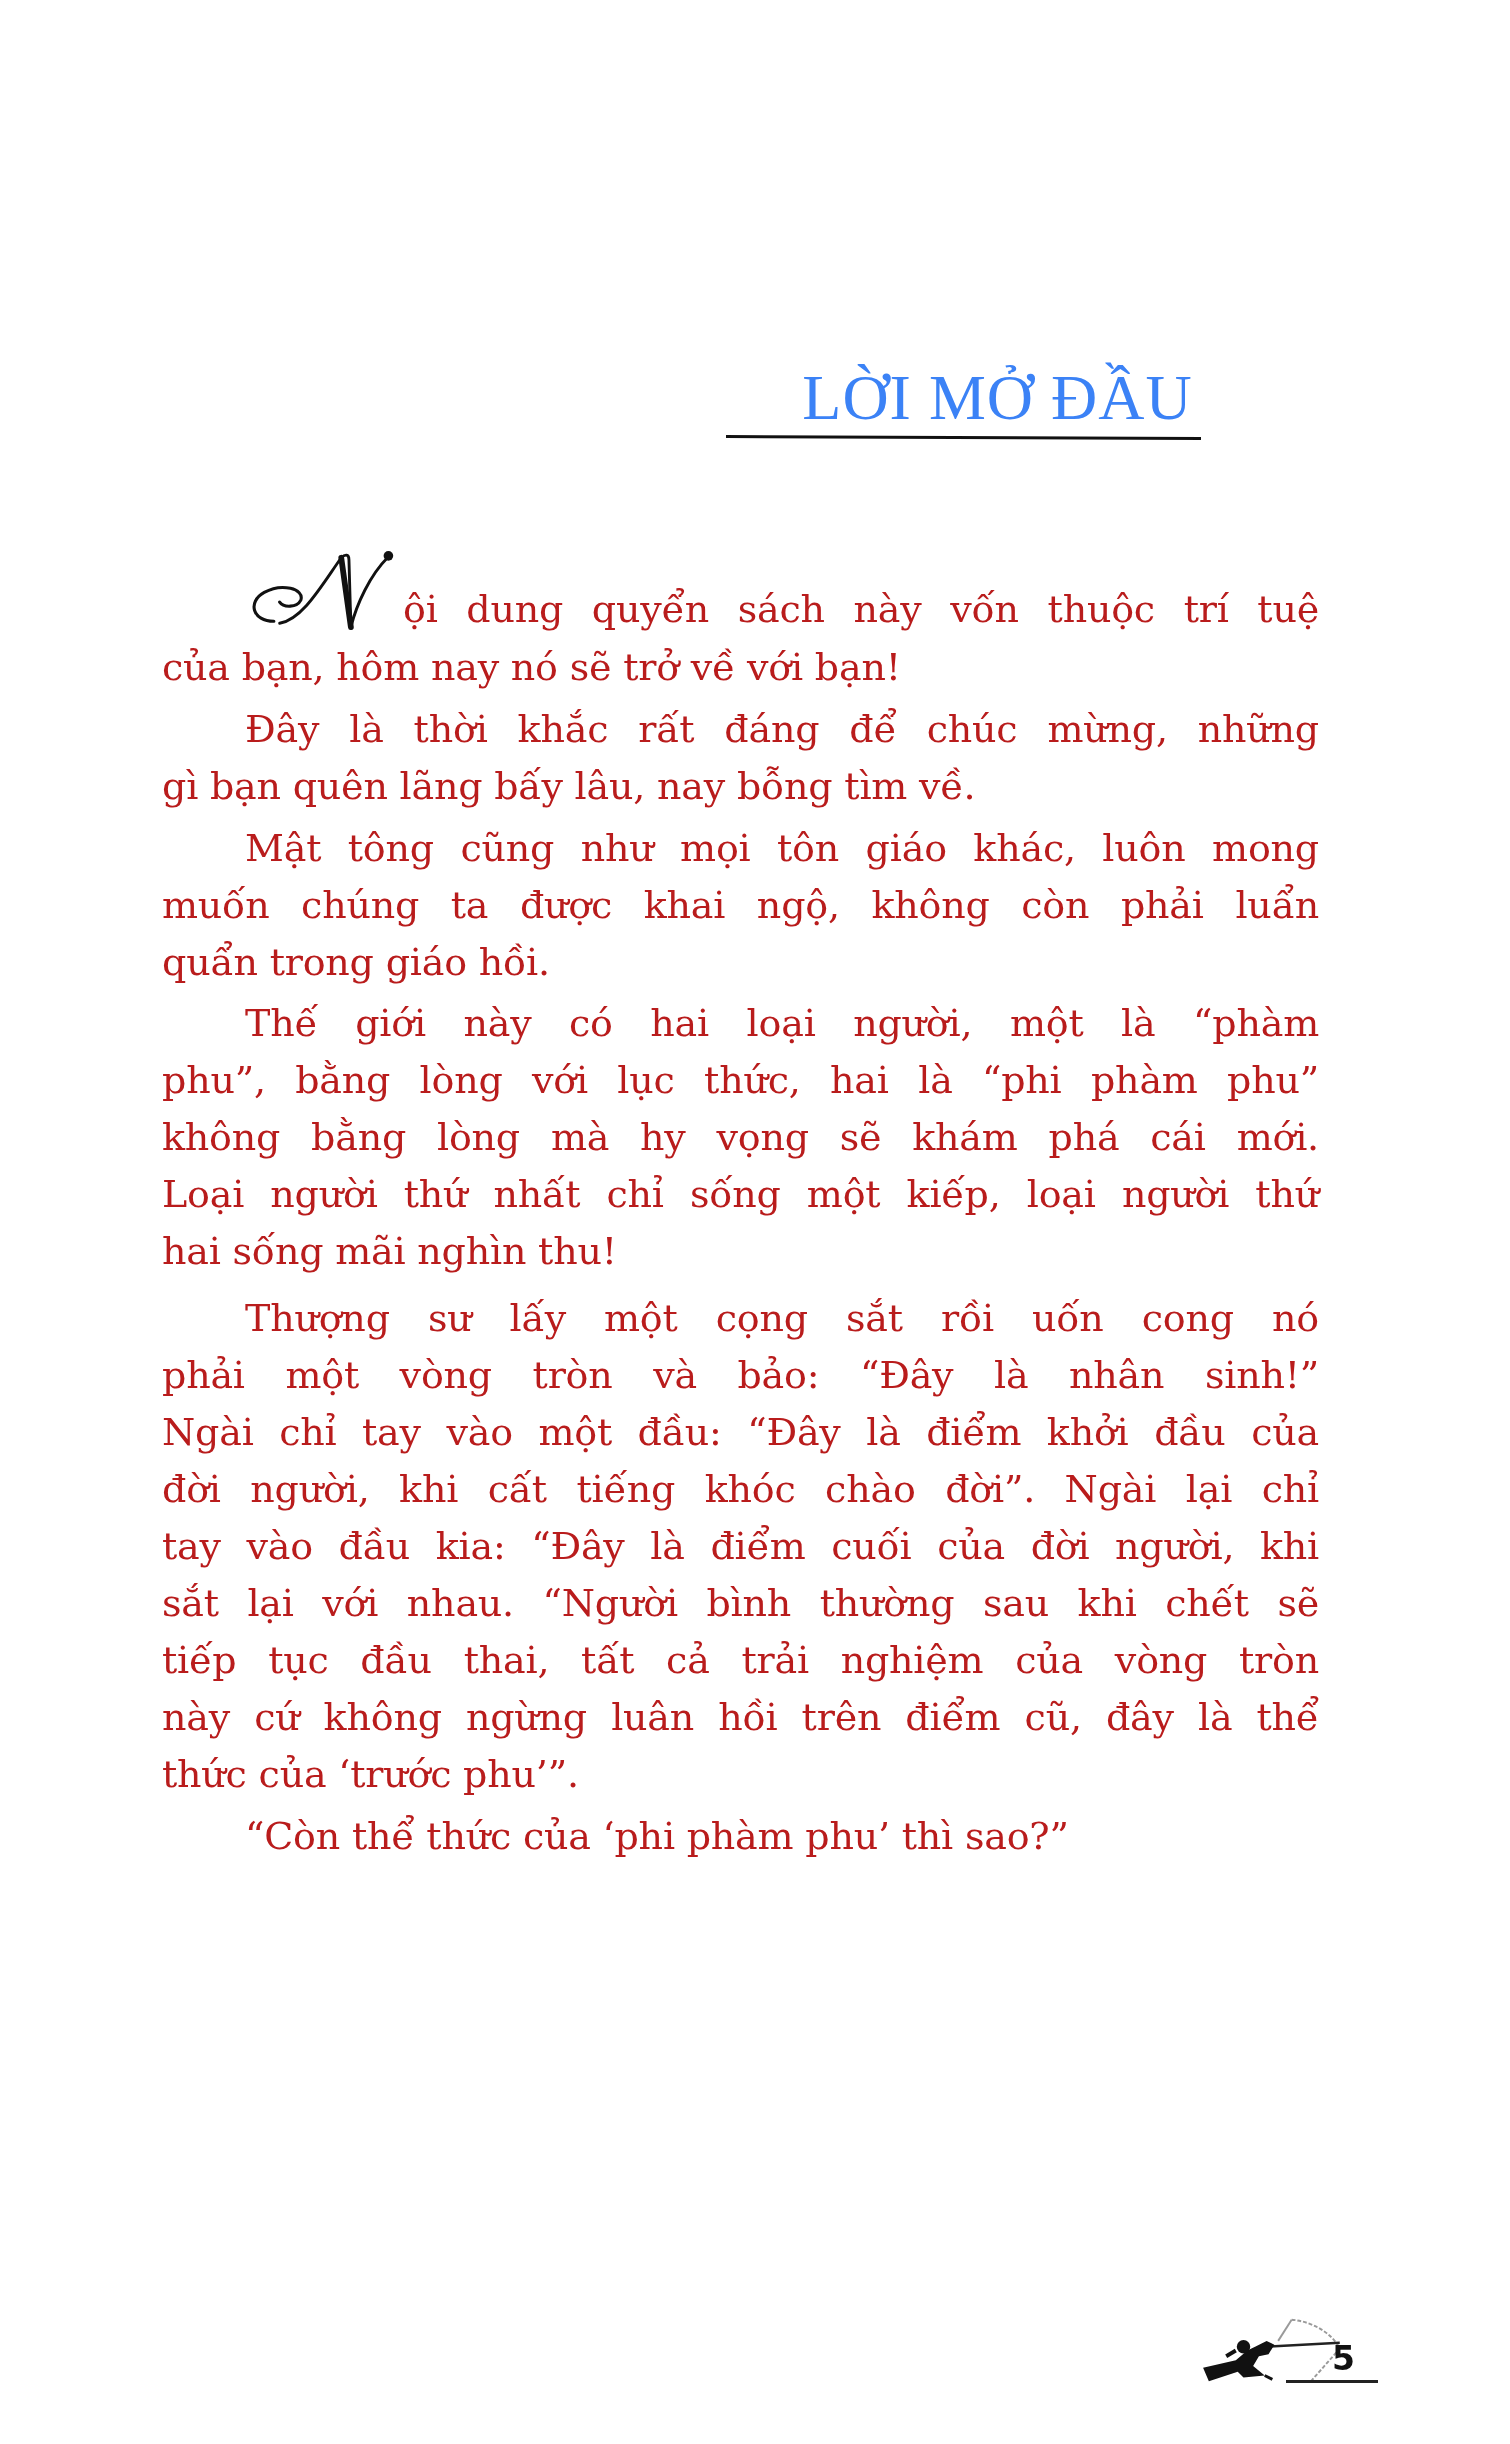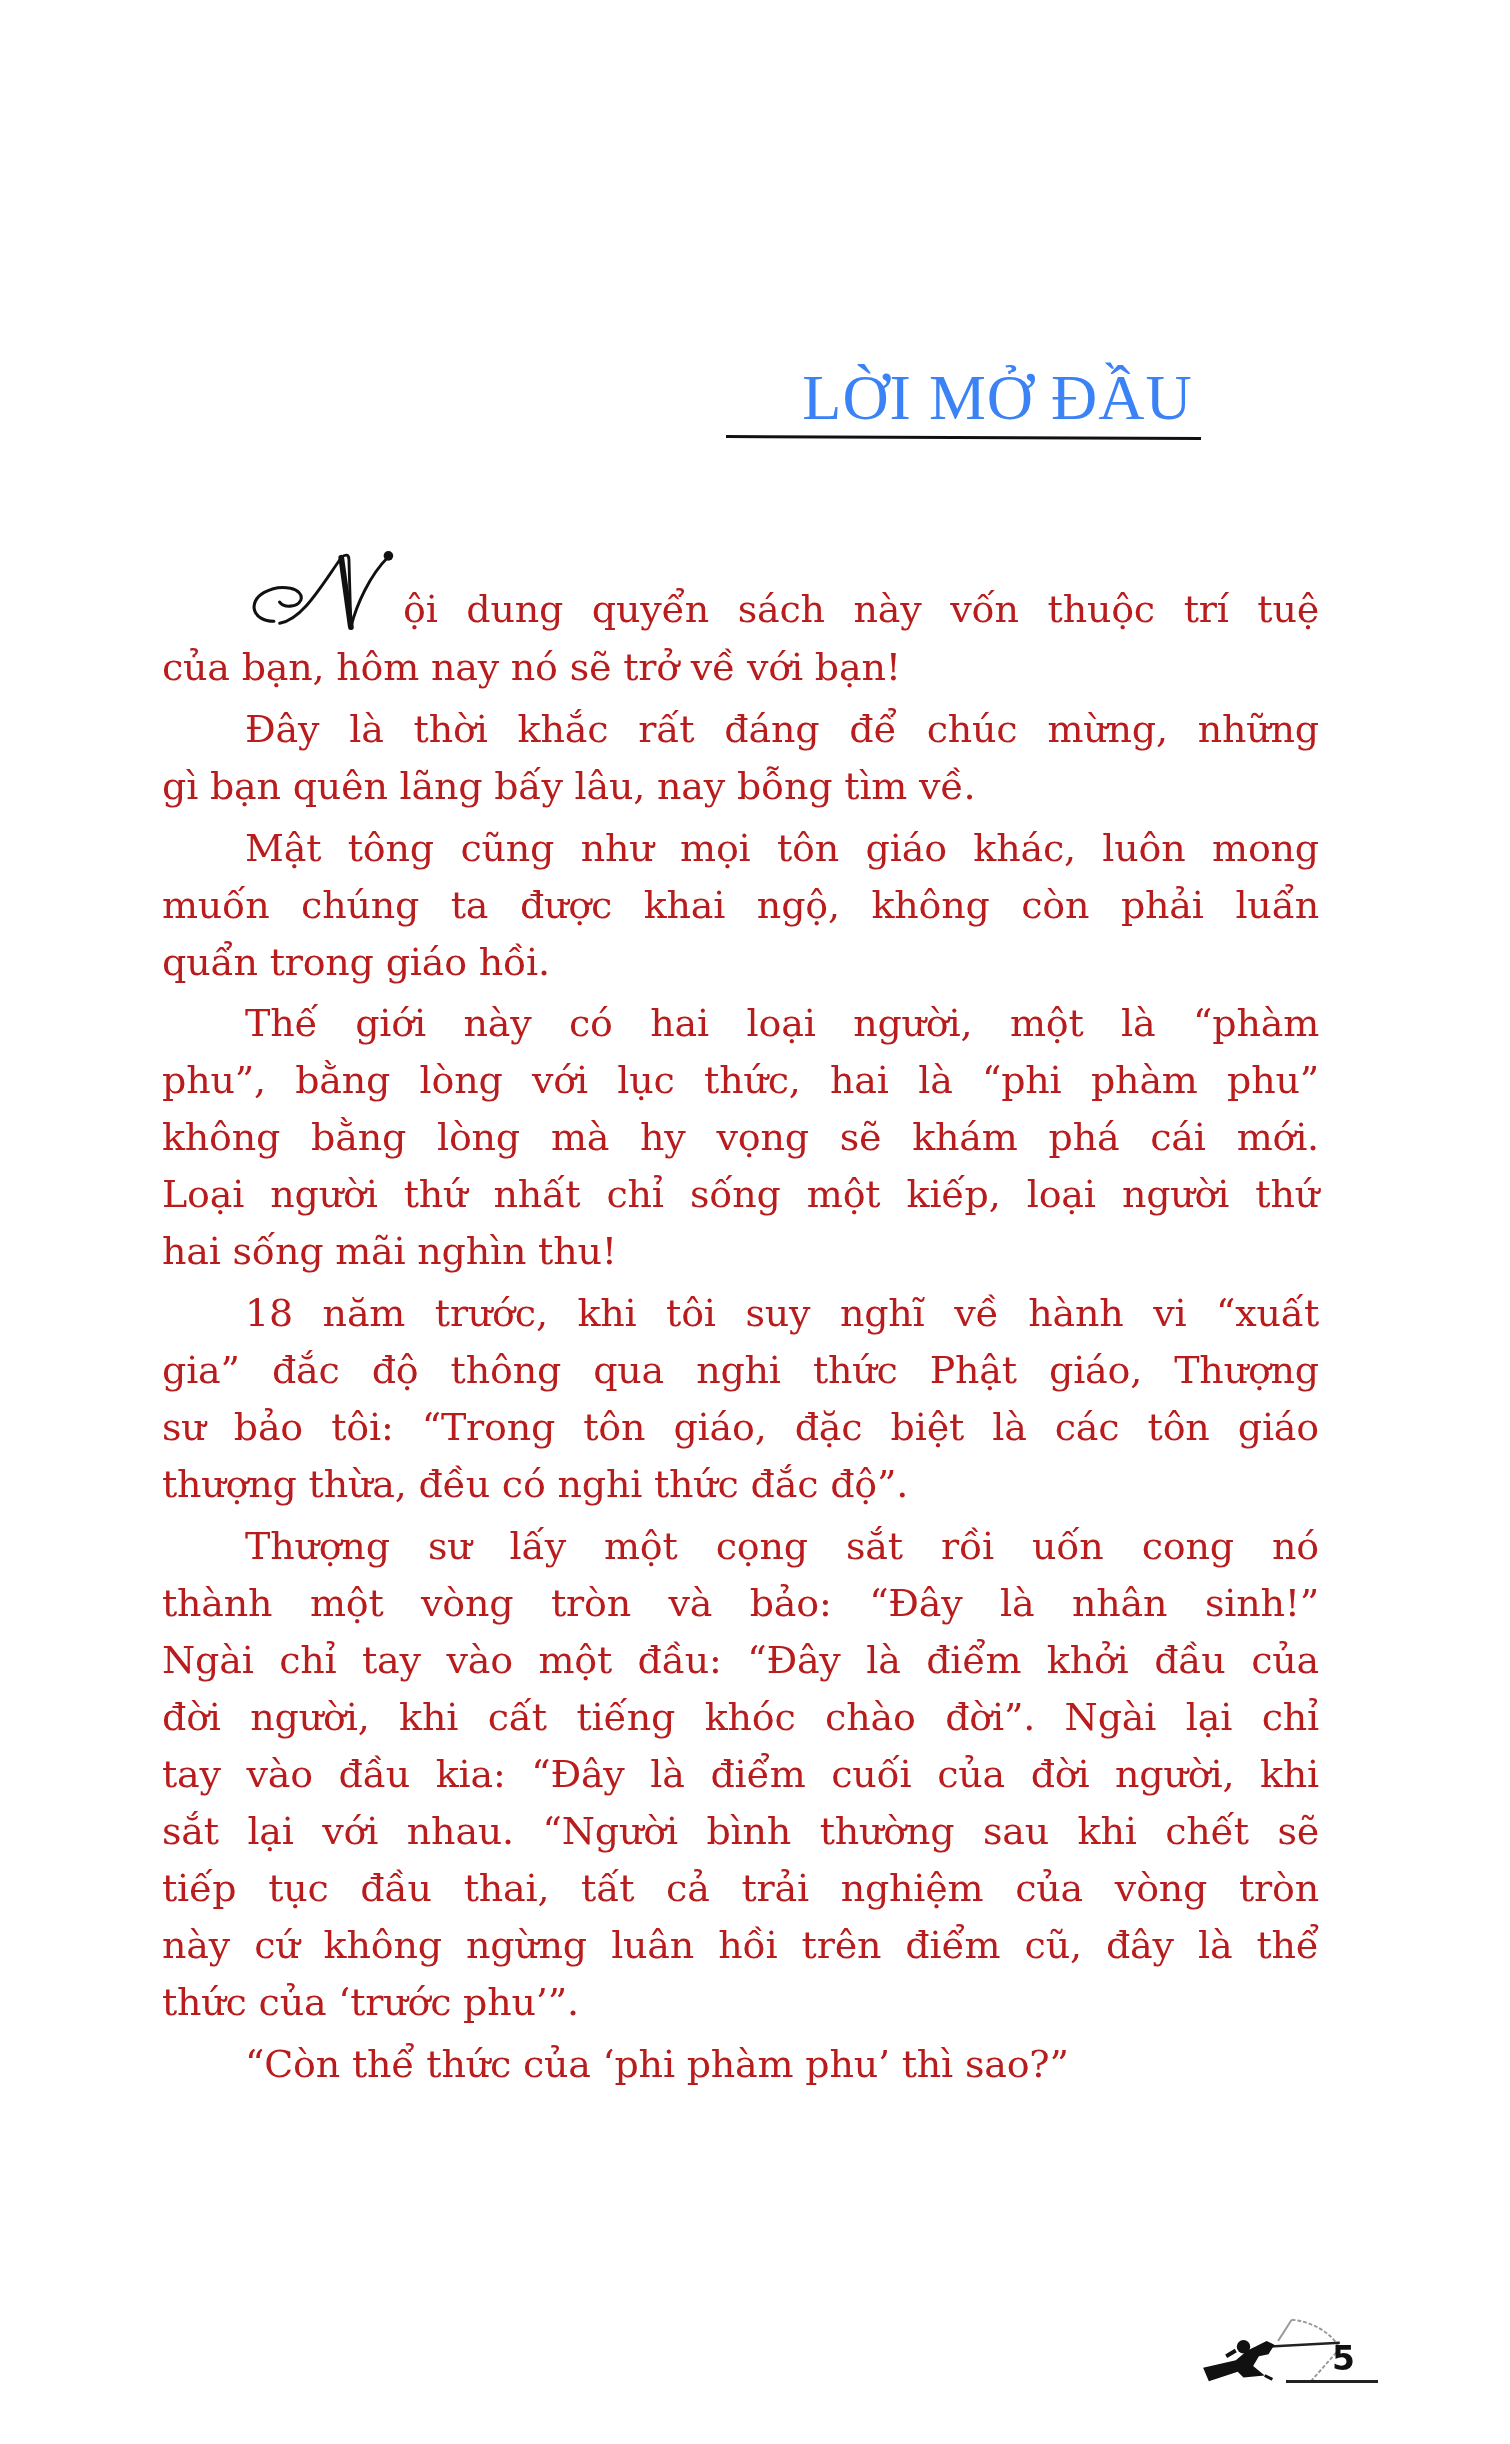--- a/index.html
+++ b/index.html
@@ -72,31 +72,25 @@
 
   <div>
     <span class="line indent">Thế giới này có hai loại người, một là “phàm</span>
     <span class="line">phu”, bằng lòng với lục thức, hai là “phi phàm phu”</span>
     <span class="line">không bằng lòng mà hy vọng sẽ khám phá cái mới.</span>
     <span class="line">Loại người thứ nhất chỉ sống một kiếp, loại người thứ</span>
     <span class="line last">hai sống mãi nghìn thu!</span>
   </div>
   <div class="para-gap"></div>
 
-  <div>
-    <span class="line indent">18 năm trước, khi tôi suy nghĩ về hành vi “xuất</span>
-    <span class="line">gia” đắc độ thông qua nghi thức Phật giáo, Thượng</span>
-    <span class="line">sư bảo tôi: “Trong tôn giáo, đặc biệt là các tôn giáo</span>
-    <span class="line last">thượng thừa, đều có nghi thức đắc độ”.</span>
-  </div>
   <div class="para-gap"></div>
 
   <div>
     <span class="line indent">Thượng sư lấy một cọng sắt rồi uốn cong nó</span>
-    <span class="line">thành một vòng tròn và bảo: “Đây là nhân sinh!”</span>
+    <span class="line">phải một vòng tròn và bảo: “Đây là nhân sinh!”</span>
     <span class="line">Ngài chỉ tay vào một đầu: “Đây là điểm khởi đầu của</span>
     <span class="line">đời người, khi cất tiếng khóc chào đời”. Ngài lại chỉ</span>
     <span class="line">tay vào đầu kia: “Đây là điểm cuối của đời người, khi</span>
     <span class="line">sắt lại với nhau. “Người bình thường sau khi chết sẽ</span>
     <span class="line">tiếp tục đầu thai, tất cả trải nghiệm của vòng tròn</span>
     <span class="line">này cứ không ngừng luân hồi trên điểm cũ, đây là thể</span>
     <span class="line last">thức của ‘trước phu’”.</span>
   </div>
   <div class="para-gap"></div>
 

